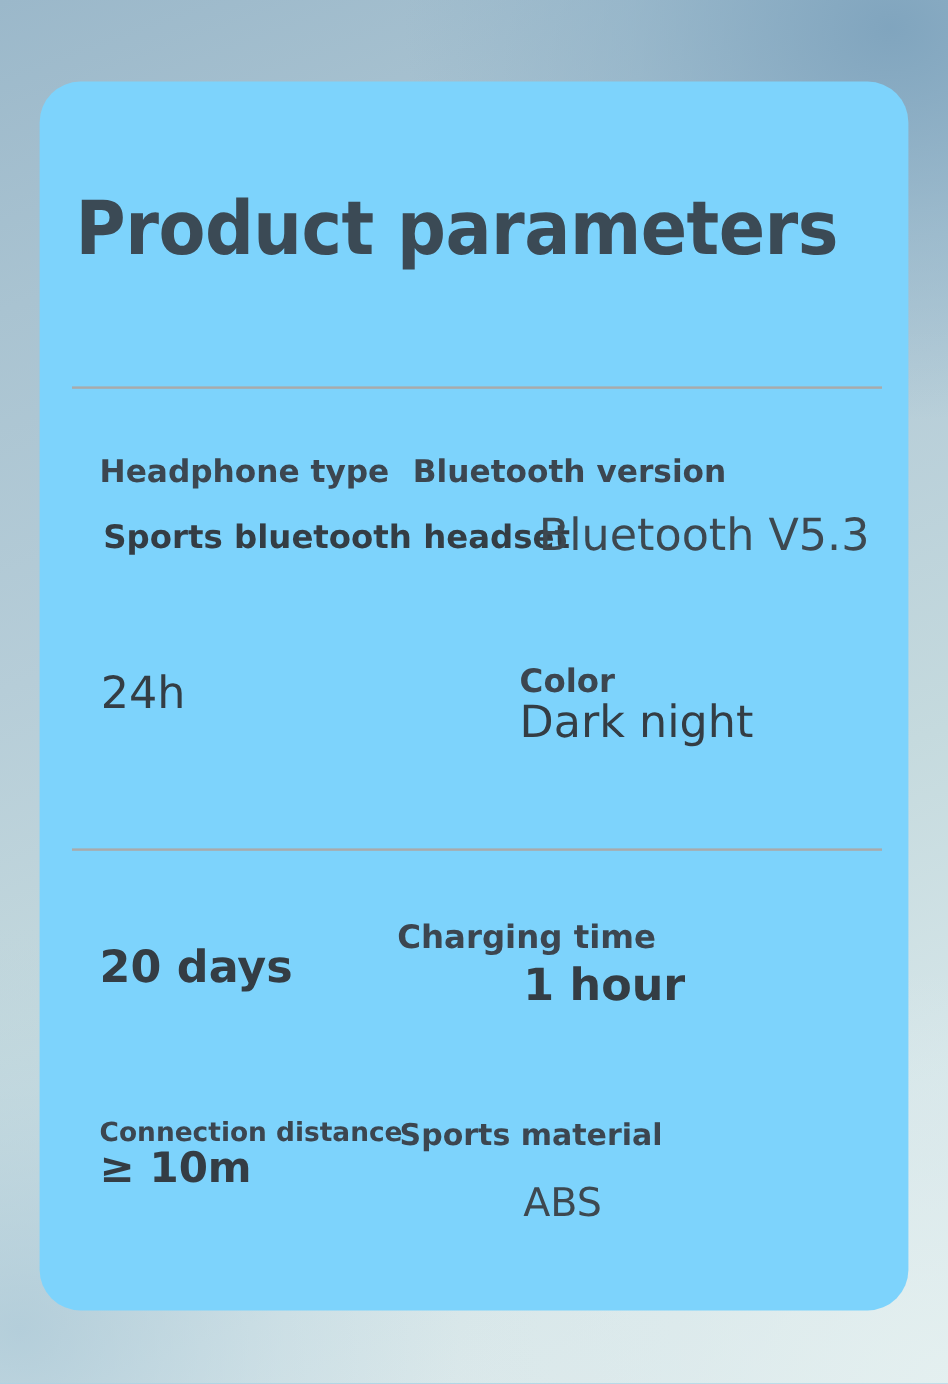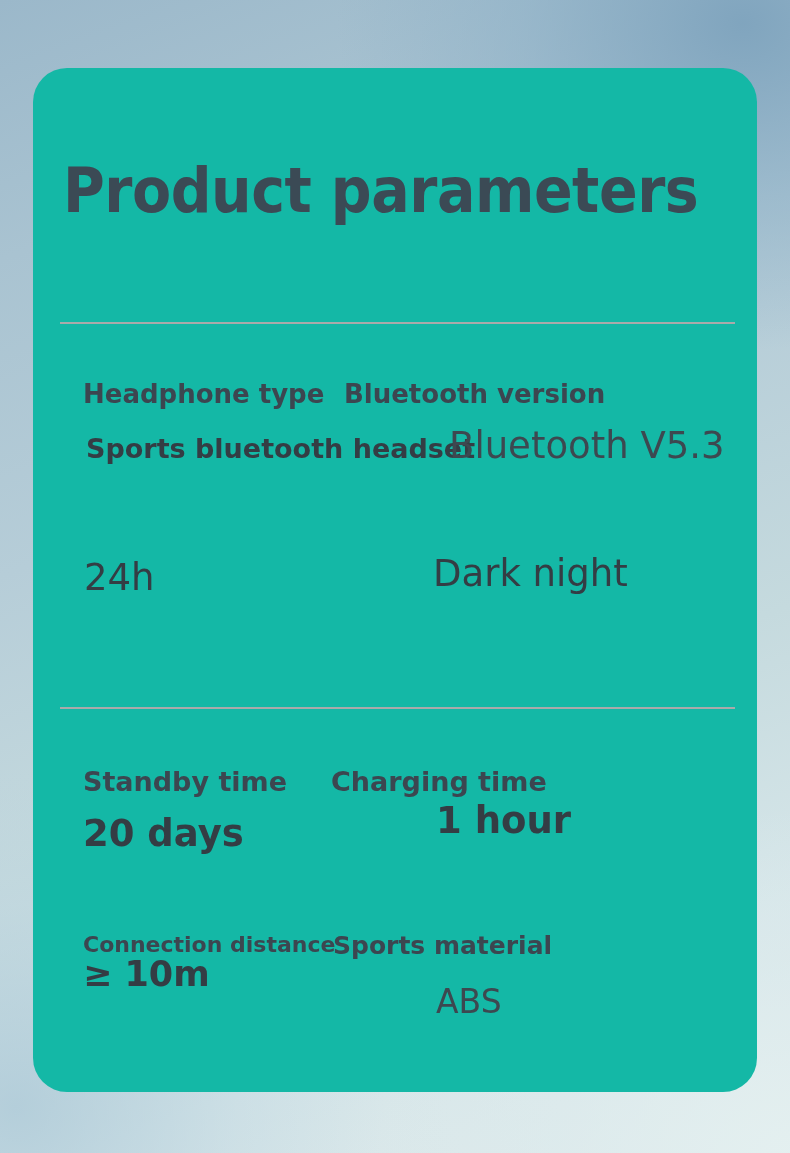--- a/index.html
+++ b/index.html
@@ -54,21 +54,21 @@
         rgba(215,232,235,0.0) 80%);
   }
 
   
   .card {
     position: absolute;
     left: 33px;
     top: 68px;
     width: 724px;
     height: 1024px;
-    background: #14b8a6;
+    background: #7dd3fc;
     border-radius: 34px;
   }
 
   .card-inner {
     position: absolute;
     left: 0; top: 0; right: 0; bottom: 0;
   }
 
   
   .page-title {
@@ -200,29 +200,29 @@
         <span class="param-label">Bluetooth version</span>
         <span class="param-value">Bluetooth V5.3</span>
       </div>
     </div>
 
     <div class="param-row row-2 r2">
       <div class="cell cell-left">
         <span class="param-value">24h</span>
       </div>
       <div class="cell cell-right">
+        <span class="param-label">Color</span>
         <span class="param-value">Dark night</span>
       </div>
     </div>
 
     <div class="divider divider-2"></div>
 
     <div class="param-row row-3 r3">
       <div class="cell cell-left">
-        <span class="param-label">Standby time</span>
         <span class="param-value">20 days</span>
       </div>
       <div class="cell cell-right">
         <span class="param-label">Charging time</span>
         <span class="param-value">1 hour</span>
       </div>
     </div>
 
     <div class="param-row row-4 r4">
       <div class="cell cell-left">

